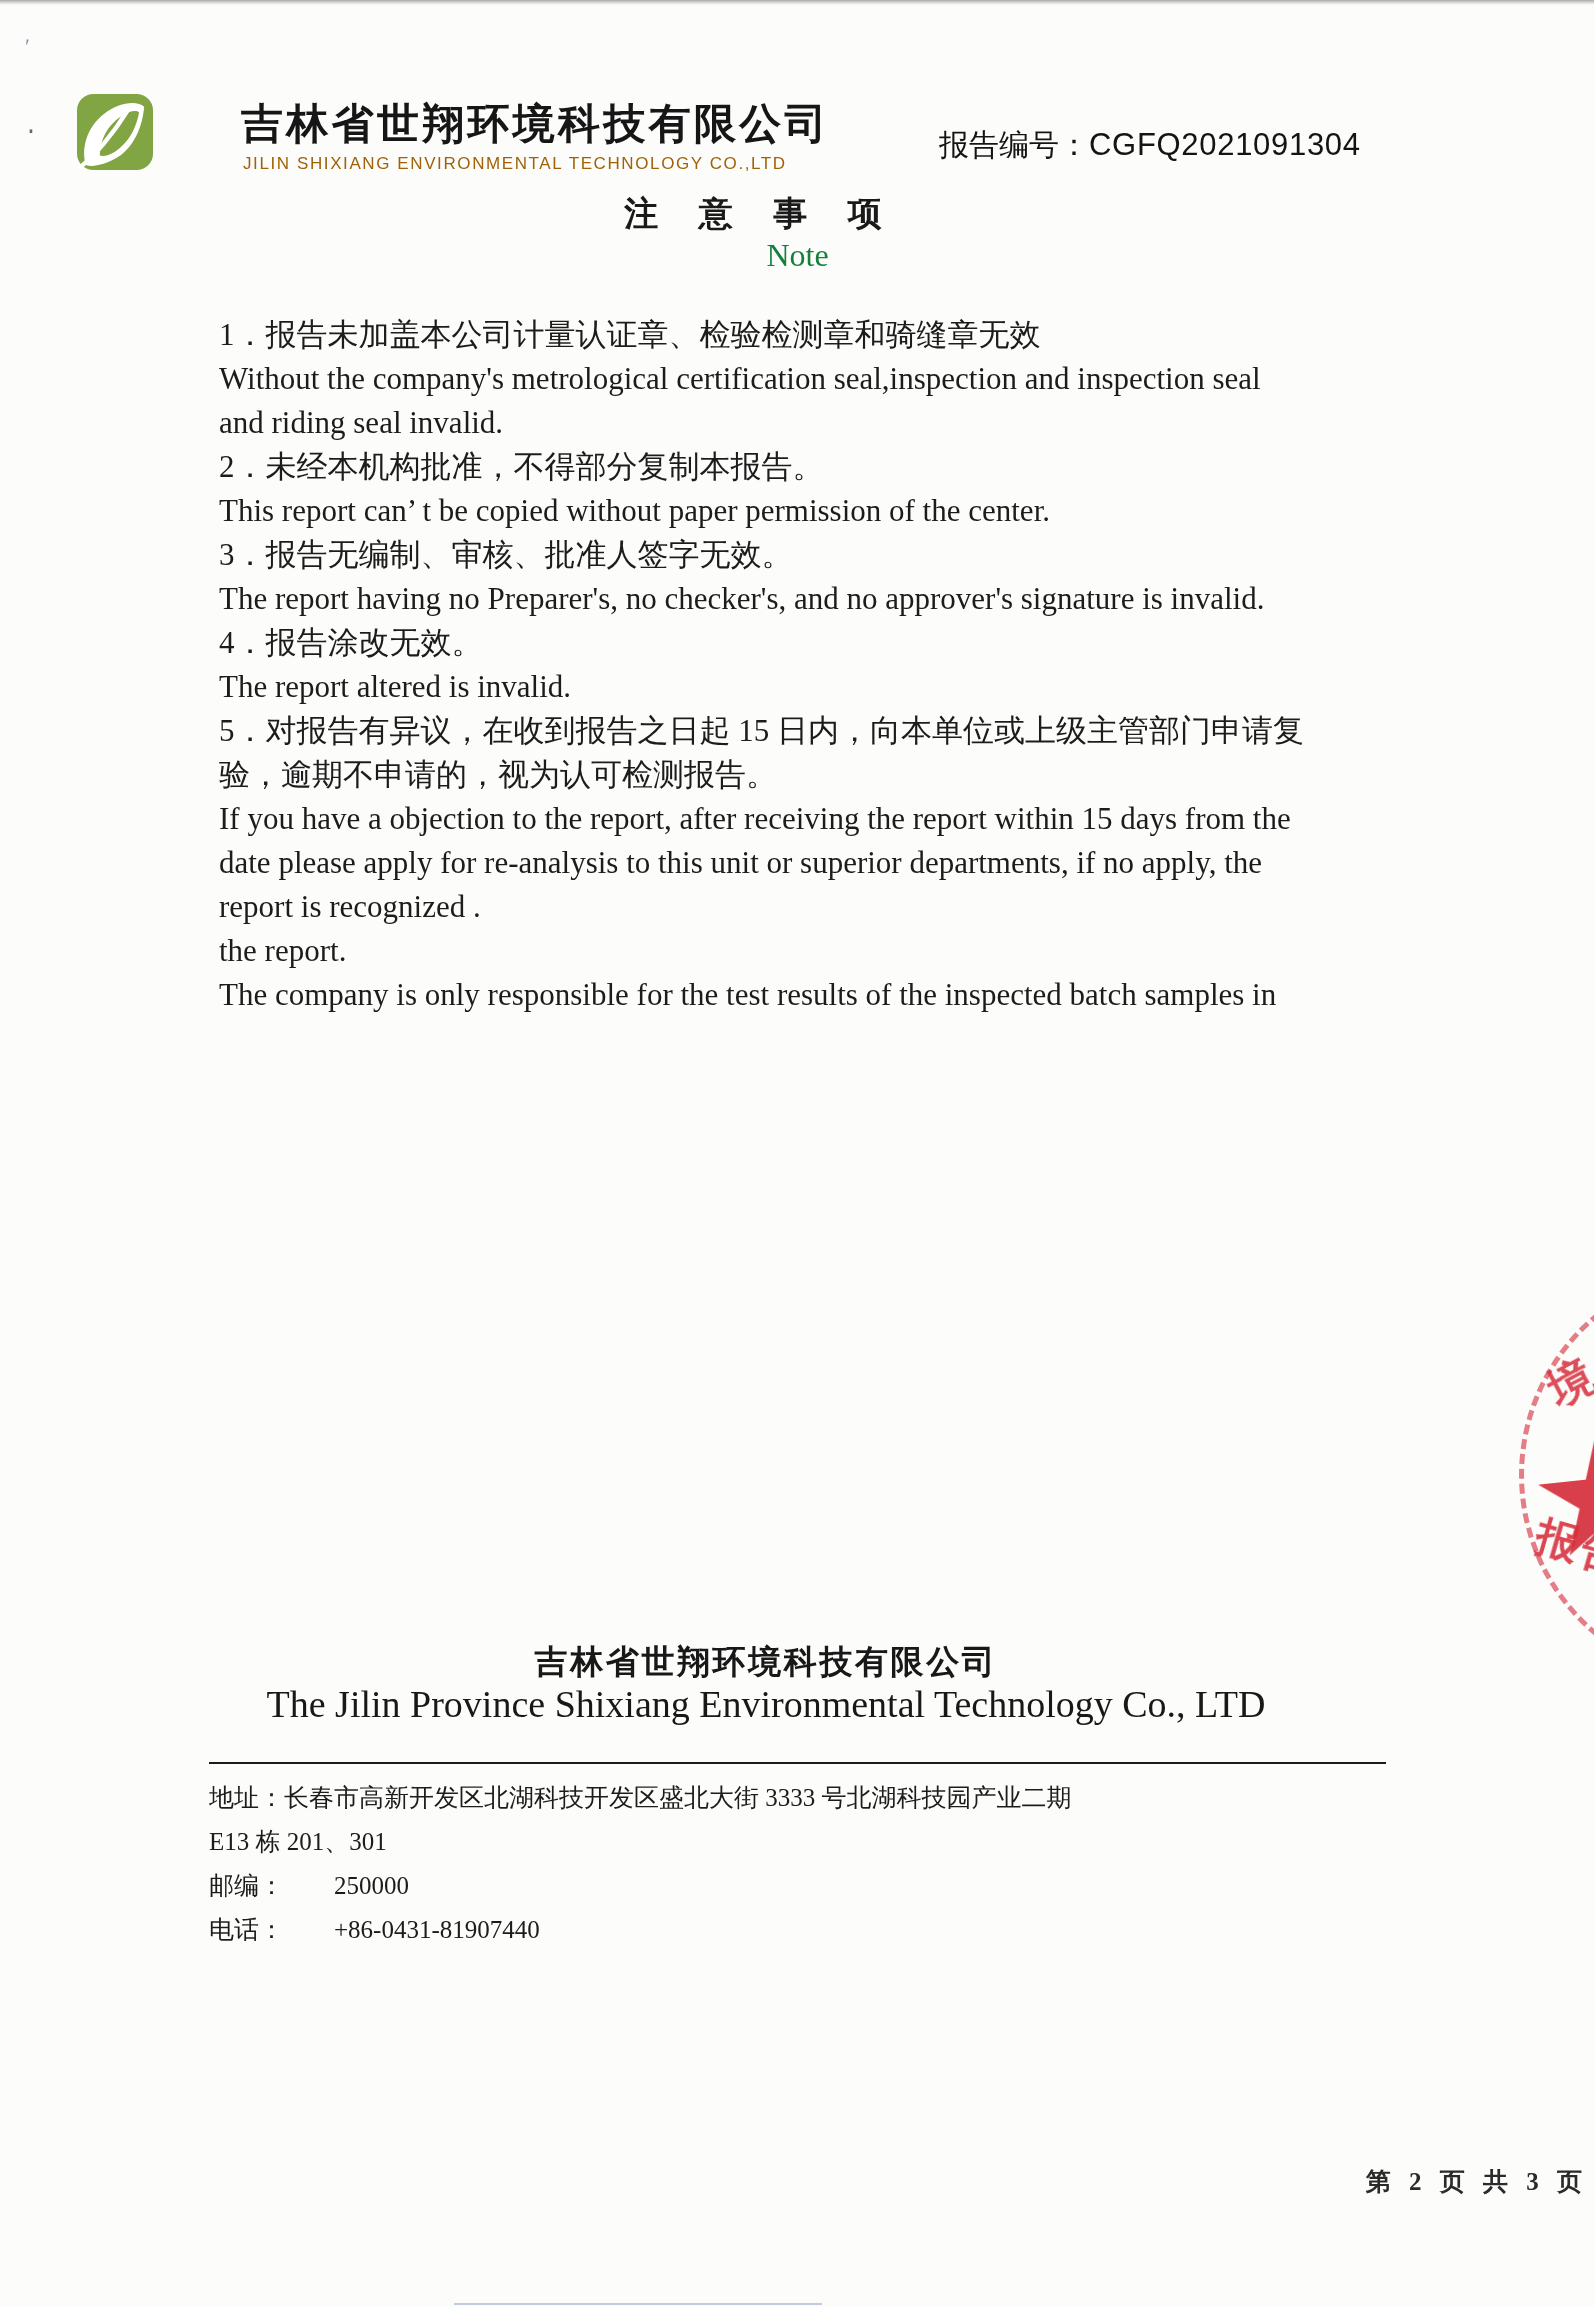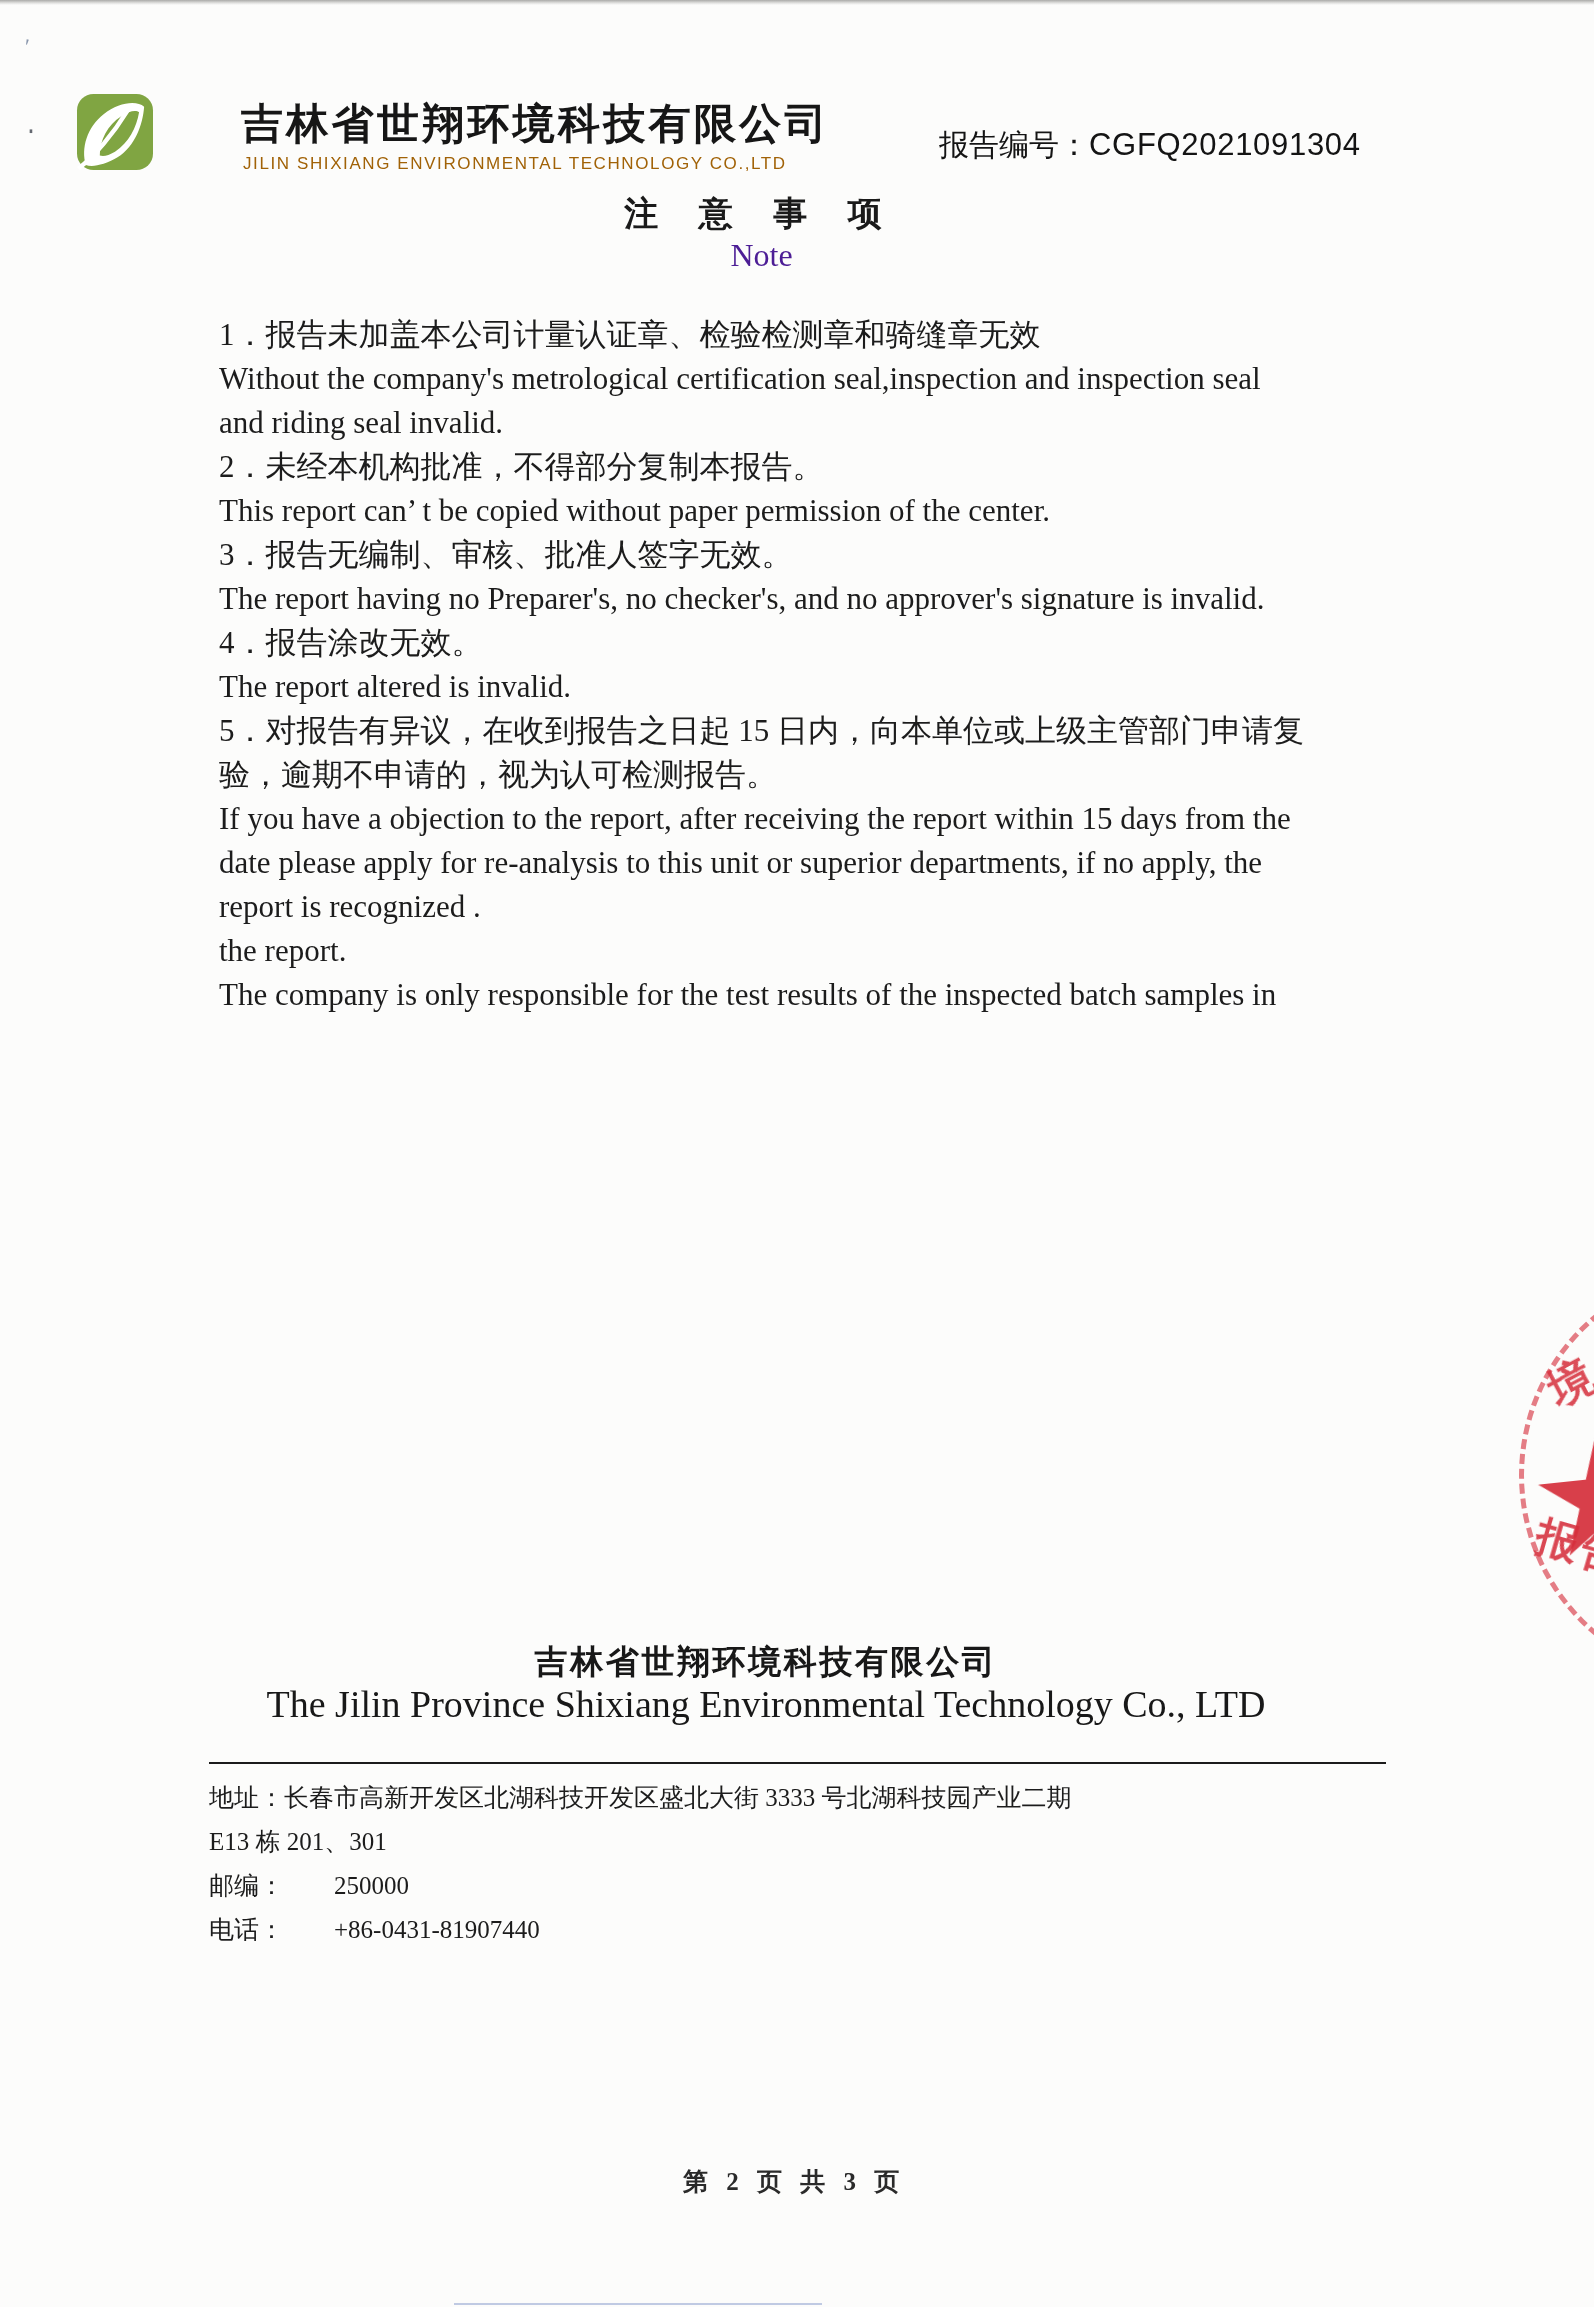--- a/index.html
+++ b/index.html
@@ -28,37 +28,37 @@
   .company-tagline{left:243px;top:154px;
     font-family:Liberation Sans, sans-serif;
     font-size:17px;letter-spacing:1.6px;color:#a16207;white-space:nowrap;}
   .report-no{left:939px;top:125px;font-size:30px;white-space:nowrap;color:#141414;}
   .report-no .code{font-family:"Liberation Sans","DejaVu Sans",sans-serif;
     font-size:31px;letter-spacing:0.7px;}
 
   
   .title-cn{left:0;top:191px;width:1522px;text-align:center;
     font-size:34px;font-weight:600;letter-spacing:16px;color:#1a1a1a;}
-  .title-en{left:0;top:237px;width:1523px;text-align:center;font-size:32px;color:#4c1d95;}
+  .title-en{left:0;top:237px;width:1523px;text-align:center;font-size:32px;color:#15803d;padding-left:36px;}
 
   
   .notes-block{left:208px;top:313px;width:1184px;margin-left:11px;}
   .note-line{line-height:44px;font-size:31px;white-space:nowrap;color:#1c1c1c;}
 
   
   .footer-company-cn{left:0;top:1640px;width:1532px;text-align:center;
     font-size:33px;font-weight:600;letter-spacing:2.6px;color:#181818;}
   .footer-company-en{left:0;top:1682px;width:1532px;text-align:center;font-size:38px;color:#181818;}
   .footer-divider{left:209px;top:1762px;width:1177px;height:2px;background:#1b1b1b;}
 
   .contact-block{left:209px;top:1776px;font-size:25px;color:#1c1c1c;}
   .contact-line{line-height:44px;white-space:nowrap;}
   .contact-label{display:inline-block;min-width:125px;}
 
-  .page-indicator{left:0;top:2165px;width:1572px;text-align:center;
+  .page-indicator{left:8px;top:2165px;width:1572px;text-align:right;
     font-size:25px;letter-spacing:6px;font-weight:600;color:#2a2a2a;padding-left:8px;}
 
   
   .stamp{color:#d62f3c;filter:blur(0.4px);}
   .stamp-ring{left:1519px;top:1266px;width:408px;height:408px;border-radius:50%;
     border:5.3px dashed rgba(214,47,60,.62);}
   .stamp-char-top{left:1549px;top:1353px;font-size:45px;font-weight:600;
     transform:rotate(-28deg);opacity:.85;letter-spacing:0;}
   .stamp-star{left:1529px;top:1414px;font-size:164px;line-height:1;
     transform:rotate(-6deg);opacity:.92;}

